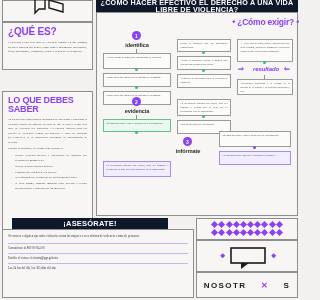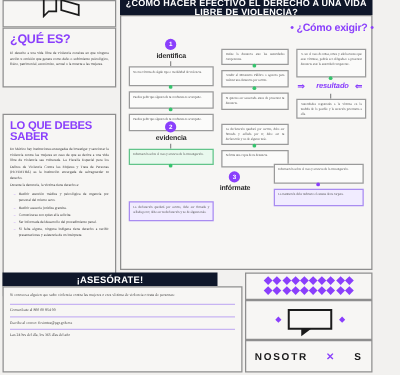--- a/index.html
+++ b/index.html
@@ -86,21 +86,21 @@
   .conn{position:absolute;background:#8e8e8e;}
   .dot{position:absolute;width:3px;height:3px;border-radius:50%;background:#35c46d;}
   .dot.purple{background:#8a3ffc;}
 
   .chev{
     position:absolute;font-family:"Liberation Sans",sans-serif;
     font-weight:bold;font-size:7px;color:#8a3ffc;
   }
 
   
-  #asesorate-band{left:2px;top:218px;width:172px;height:11px;font-size:7.5px;}
+  #asesorate-band{left:12px;top:218px;width:156px;height:11px;font-size:7.5px;}
   #asesorate-box{left:2px;top:229px;width:192px;height:69px;padding:4px 5px;}
   #asesorate-intro{font-size:3.1px;line-height:1.5;margin:0 0 4px 0;color:#3a3a3a;}
   .contact-row{
     border-top:0.8px solid #c7b4f2;
     padding:2.6px 0 0 0;margin-bottom:2.4px;
     font-size:3.1px;color:#3a3a3a;
   }
   .contact-row:last-child{margin-bottom:0;}
 
   

